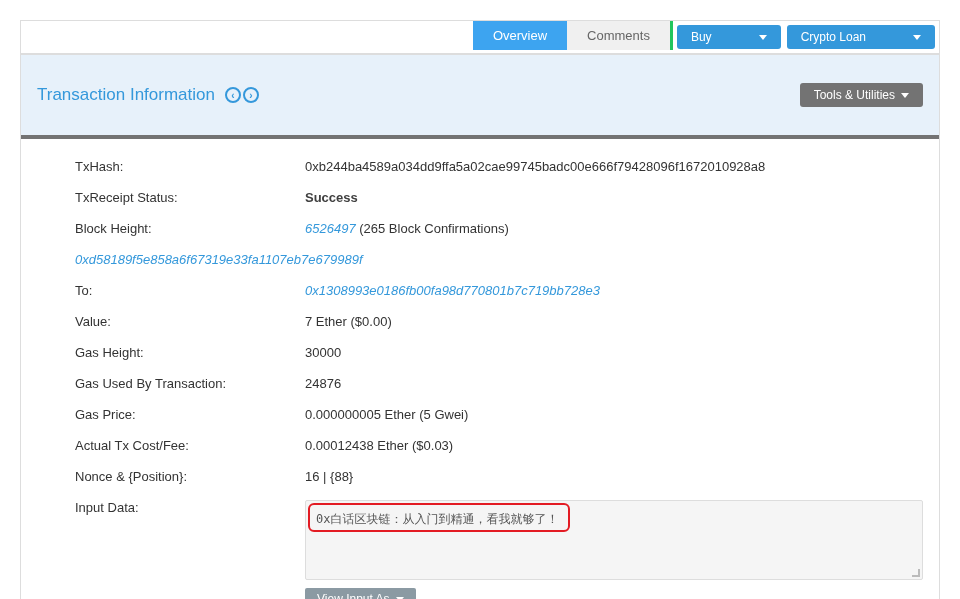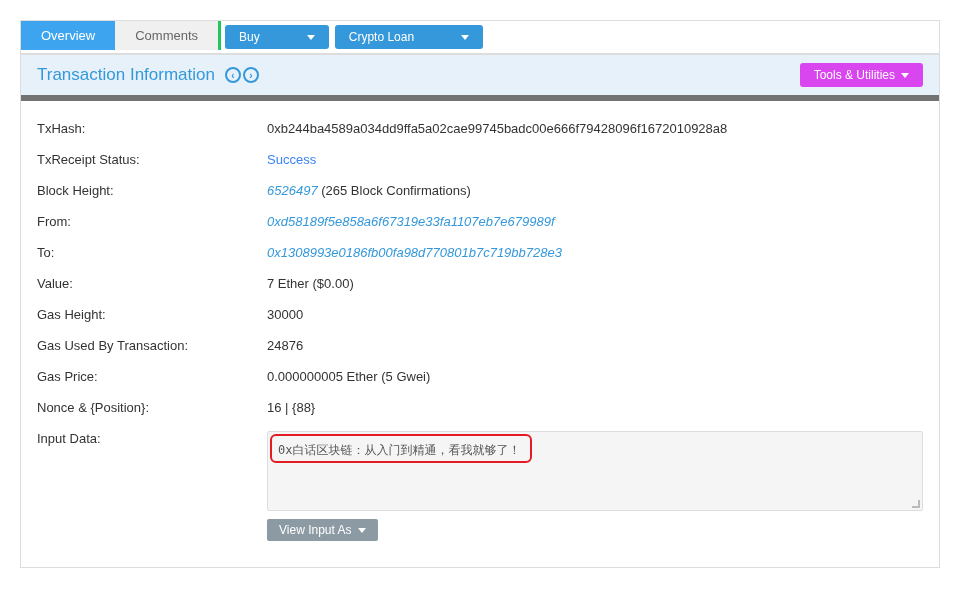--- a/index.html
+++ b/index.html
@@ -1,39 +1,39 @@
 <!DOCTYPE html>
 <html><head>
   <meta charset="utf-8">
   <style>
     * { margin: 0; padding: 0; box-sizing: border-box; }
     body { font-family: Arial, Helvetica, sans-serif; font-size: 13px; color: #333; background: #fff; }
     .container { width: 920px; margin: 20px auto; border: 1px solid #ddd; background: #fff; }
     
-    .top-bar { display: flex; justify-content: flex-start; align-items: flex-start; border-bottom: 2px solid #ddd; }
+    .top-bar { display: flex; justify-content: flex-end; align-items: flex-start; border-bottom: 2px solid #ddd; }
     .tabs { display: flex; }
     .tab { padding: 7px 20px; background: #f0f0f0; border-right: 3px solid #22c55e; cursor: pointer; color: #666; font-size: 13px; }
     .tab.active { background: #3da4f0; color: #fff; border-right: none; }
     .top-buttons { display: flex; gap: 6px; padding: 4px; }
     .btn { padding: 5px 14px; border-radius: 3px; font-size: 12px; cursor: pointer; display: inline-flex; align-items: center; gap: 6px; }
     .btn-blue { background: #3498db; color: #fff; gap: 47px; }
-    .btn-gray { background: #d946ef; color: #fff; }
+    .btn-gray { background: #737373; color: #fff; }
     .caret { width: 0; height: 0; border-left: 4px solid transparent; border-right: 4px solid transparent; border-top: 5px solid currentColor; }
     
-    .sub-header { background: #e7f1fa; padding: 8px 16px; display: flex; justify-content: space-between; align-items: center; border-bottom: 6px solid #737373; }
+    .sub-header { background: #e7f1fa; padding: 28px 16px; display: flex; justify-content: space-between; align-items: center; border-bottom: 4px solid #737373; }
     .sub-title { color: #3498db; font-size: 17px; font-weight: normal; display: flex; align-items: center; gap: 10px; }
     .nav-arrows { display: flex; gap: 2px; }
     .nav-arrow { width: 16px; height: 16px; border-radius: 50%; border: 2px solid #3498db; color: #3498db; display: flex; align-items: center; justify-content: center; font-size: 10px; cursor: pointer; font-weight: bold; }
     
     .content { padding: 20px 16px 10px; }
-    .row { display: flex; align-items: flex-start; margin-bottom: 16px; }
+    .row { display: flex; align-items: flex-start; margin-bottom: 16px; margin-left: 38px; }
     .label { width: 230px; color: #333; font-size: 13px; flex-shrink: 0; }
     .value { flex: 1; font-size: 13px; word-break: break-all; }
     .value a, .link { color: #3498db; text-decoration: none; cursor: pointer; font-style: italic; }
-    .success { color: #3b82f6; }
+    .success { color: #404040; font-weight: bold; }
     
     .input-data-box { width: 100%; min-height: 80px; border: 1px solid #ddd; background: #f5f5f5; padding: 10px; font-family: monospace; font-size: 12px; resize: vertical; color: #555; border-radius: 2px; position: relative; }
     .input-highlight { position: absolute; top: 3px; left: 3px; border: 2px solid #e31b23; border-radius: 6px; padding: 4px 8px; background: transparent; z-index: 2; font-family: monospace; font-size: 12px; color: transparent; }
     
     .view-input { margin-top: 8px; position: relative; }
     .view-input-btn { padding: 4px 12px; background: #8b9aa3; color: #fff; font-size: 12px; border-radius: 2px; cursor: pointer; display: inline-flex; align-items: center; gap: 6px; }
     .resize-handle { position: absolute; bottom: 2px; right: 2px; width: 12px; height: 12px; cursor: nwse-resize; }
     .resize-handle::before { content: ''; position: absolute; bottom: 0; right: 0; border-bottom: 2px solid #bbb; border-right: 2px solid #bbb; width: 6px; height: 6px; }
   </style>
 </head>
@@ -80,21 +80,20 @@
       <div class="label">TxReceipt Status:</div>
       <div class="value success">Success</div>
     </div>
     <div class="row">
       <div class="label">Block Height:</div>
       <div class="value">
         <span class="link">6526497</span><span> (265 Block Confirmations)</span>
       </div>
     </div>
     <div class="row">
-      <div class="label">From:</div>
       <div class="value"><span class="link">0xd58189f5e858a6f67319e33fa1107eb7e679989f</span></div>
     </div>
     <div class="row">
       <div class="label">To:</div>
       <div class="value"><span class="link">0x1308993e0186fb00fa98d770801b7c719bb728e3</span></div>
     </div>
     <div class="row">
       <div class="label">Value:</div>
       <div class="value">7 Ether ($0.00)</div>
     </div>
@@ -102,20 +101,24 @@
       <div class="label">Gas Height:</div>
       <div class="value">30000</div>
     </div>
     <div class="row">
       <div class="label">Gas Used By Transaction:</div>
       <div class="value">24876</div>
     </div>
     <div class="row">
       <div class="label">Gas Price:</div>
       <div class="value">0.000000005 Ether (5 Gwei)</div>
+    </div>
+    <div class="row">
+      <div class="label">Actual Tx Cost/Fee:</div>
+      <div class="value">0.00012438 Ether ($0.03)</div>
     </div>
     <div class="row">
       <div class="label">Nonce &amp; {Position}:</div>
       <div class="value">16 | {88}</div>
     </div>
     <div class="row" style="align-items:flex-start;">
       <div class="label">Input Data:</div>
       <div class="value" style="position:relative;">
         <div class="input-data-box" style="position:relative;">
           <span>0x白话区块链：从入门到精通，看我就够了！</span>

